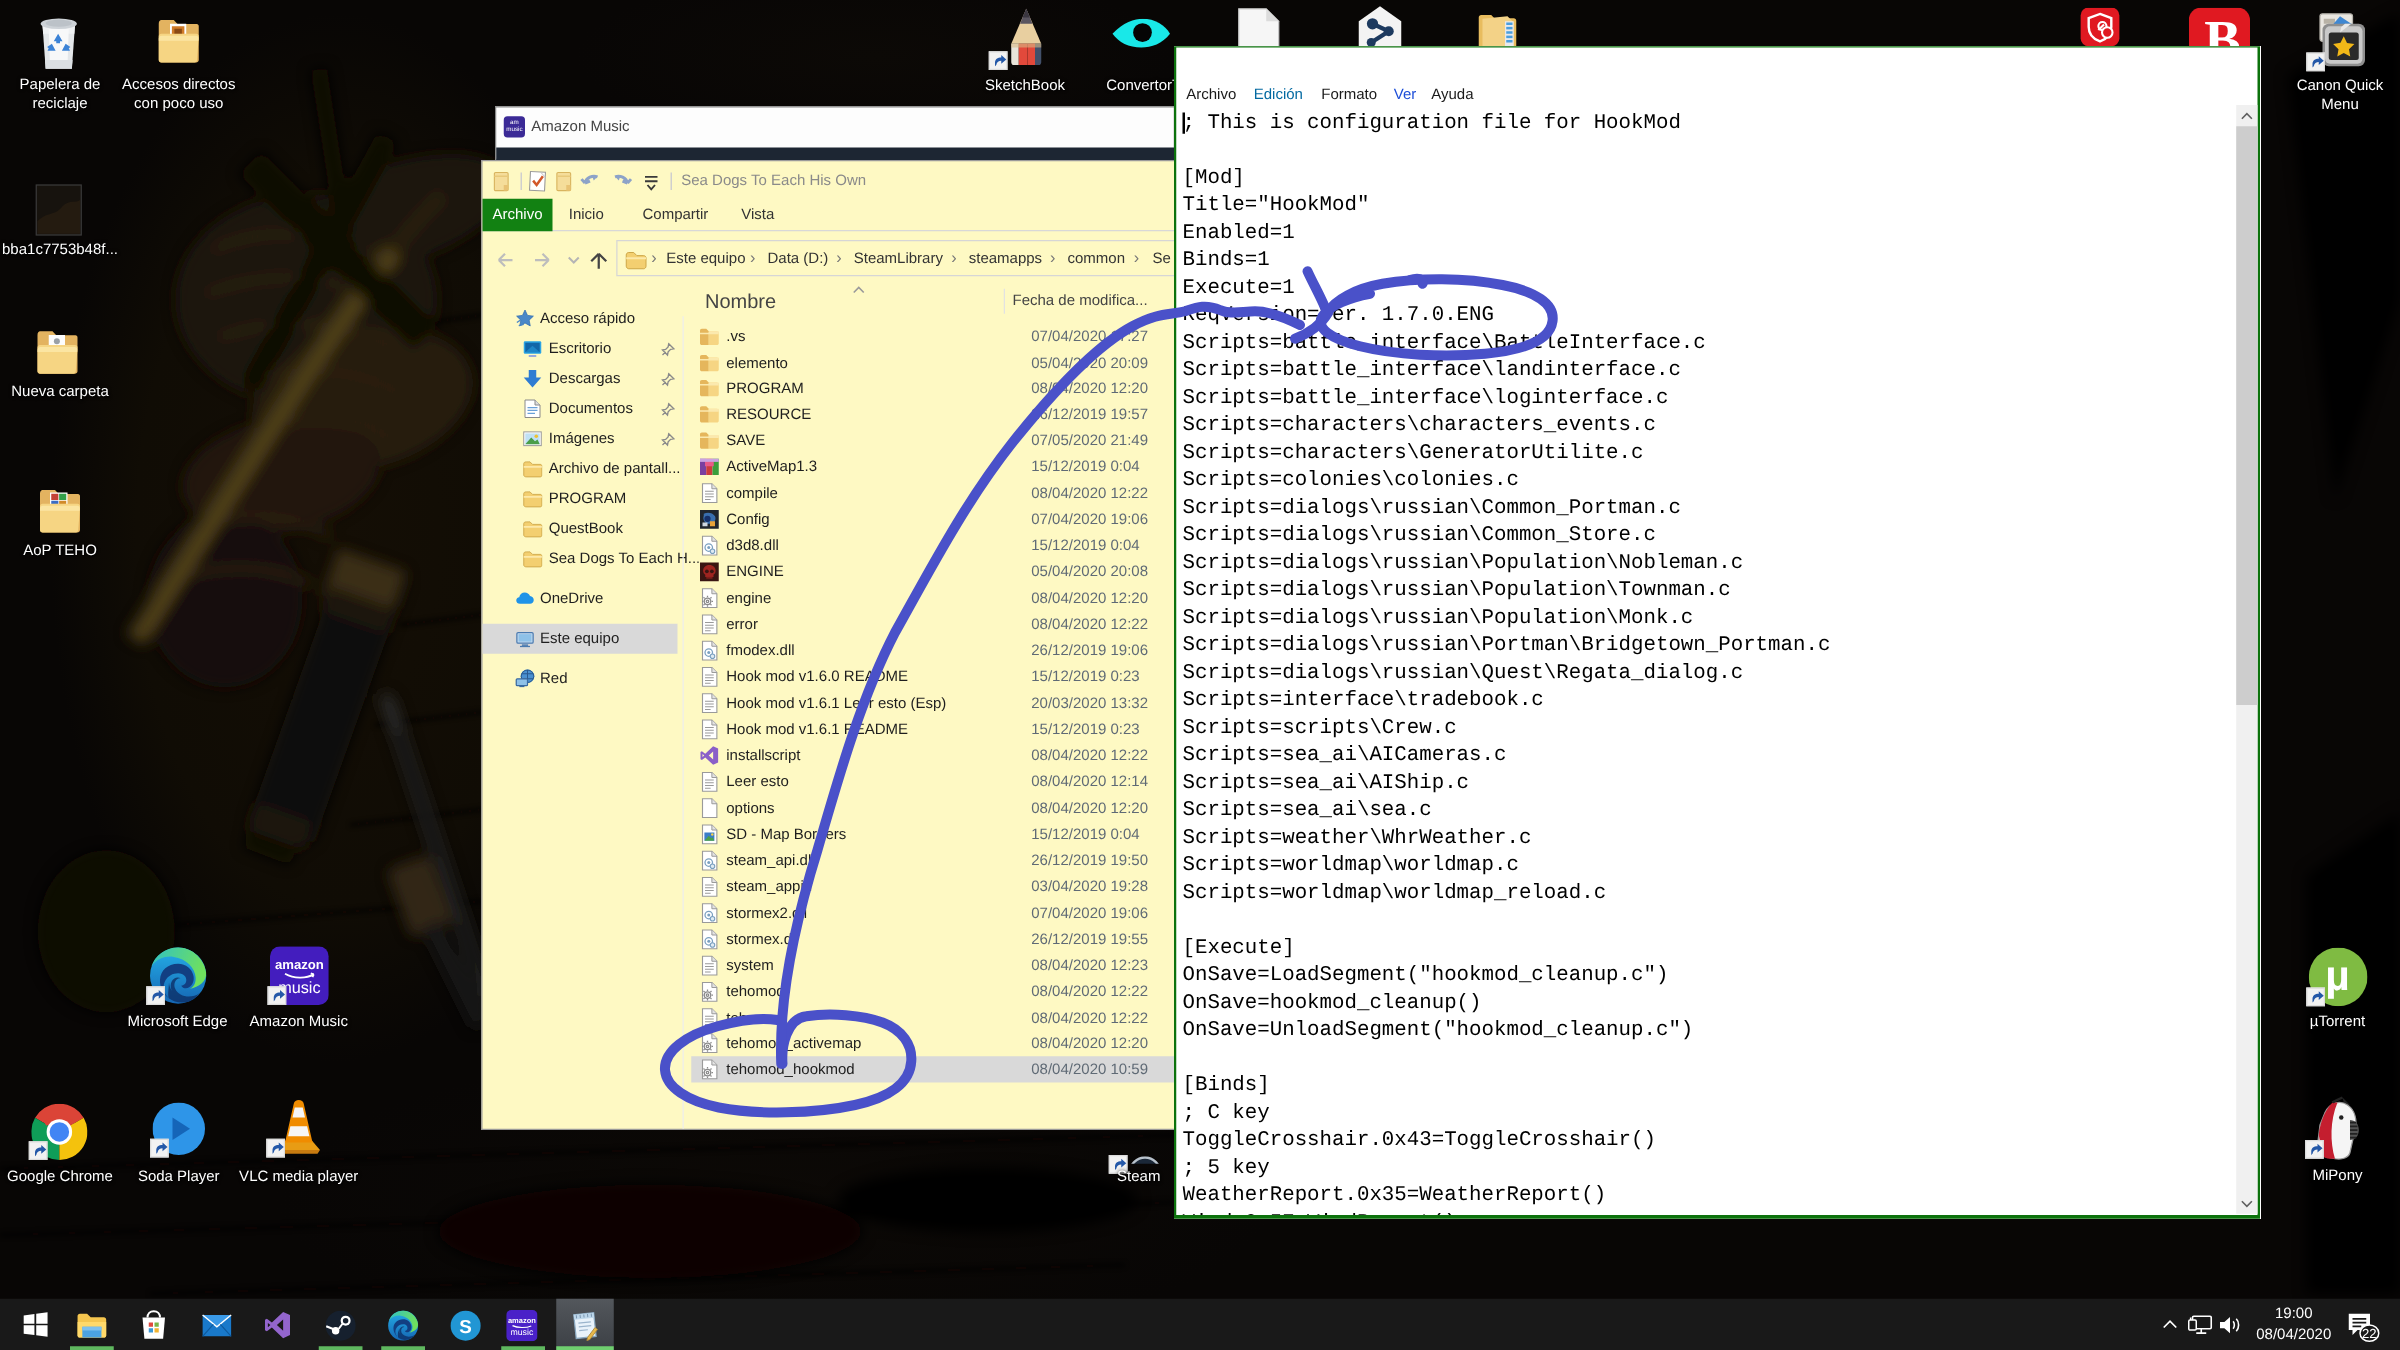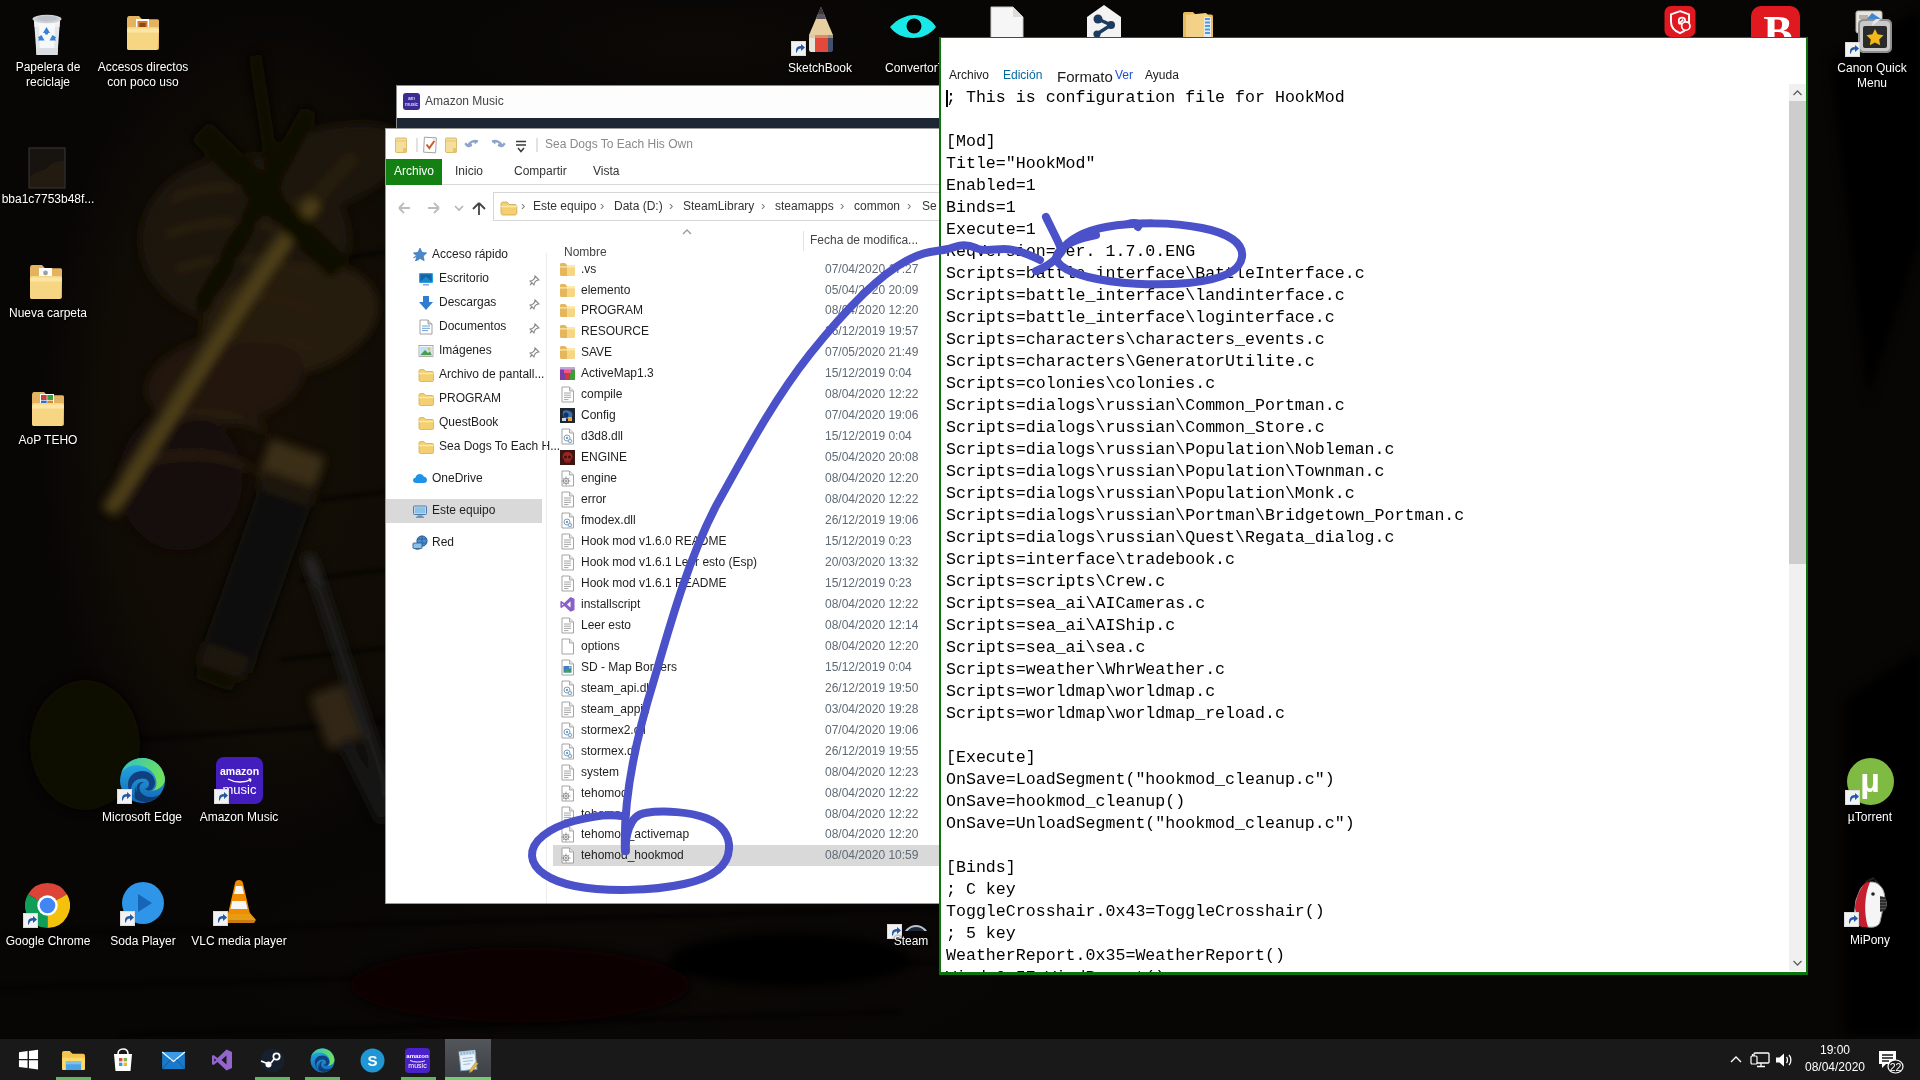--- a/index.html
+++ b/index.html
@@ -2,21 +2,21 @@
 <html><head><meta charset="utf-8">
 <style>
 *{margin:0;padding:0;box-sizing:border-box}
 html,body{width:1920px;height:1080px;overflow:hidden;background:#050403;font-family:"Liberation Sans",sans-serif}
 .abs{position:absolute}
 #desk{position:absolute;left:0;top:0;width:1920px;height:1080px}
 .dlabel{position:absolute;color:#fff;font-size:12px;text-align:center;text-shadow:1px 1px 2px #000,0 0 3px #000;line-height:15px}
 .sharrow{position:absolute;width:15px;height:15px;background:#f2f2f2;border:1px solid #dcdcdc}
 .sharrow svg{position:absolute;left:1px;top:1px}
 
-#expl{position:absolute;left:385px;top:128px;width:615px;height:776px;background:#ffffff;border:1px solid #9a9a9a;border-right:none}
+#expl{position:absolute;left:385px;top:128px;width:615px;height:776px;background:#fef9c3;border:1px solid #9a9a9a;border-right:none}
 .etxt{position:absolute;color:#1e1e1e;font-size:12px;white-space:nowrap}
 .gtxt{position:absolute;color:#5f6a75;font-size:12px;white-space:nowrap}
 .crumb{position:absolute;top:6px;font-size:12px;color:#333;white-space:nowrap}
 .crumb-sep{position:absolute;top:5px;font-size:13px;color:#777}
 
 #np{position:absolute;left:939px;top:37px;width:869px;height:938px;background:#fff;border:solid #0c720c;border-width:1px 2px 3px 2px}
 #nptitle{position:absolute;left:0;top:0;width:100%;height:27px;background:#0d7d0d}
 #npmenu{position:absolute;left:1px;top:27px;right:1px;height:20px;background:#fff}
 #nptext{position:absolute;left:5px;top:49px;width:841px;height:884.5px;overflow:hidden;font-family:"Liberation Mono",monospace;font-size:16.62px;line-height:22px;color:#000;white-space:pre}
 
@@ -401,21 +401,21 @@
 <span class="crumb" style="left:189px">SteamLibrary</span>
 <span class="crumb-sep" style="left:267px">›</span>
 <span class="crumb" style="left:281px">steamapps</span>
 <span class="crumb-sep" style="left:346px">›</span>
 <span class="crumb" style="left:360px">common</span>
 <span class="crumb-sep" style="left:413px">›</span>
 <span class="crumb" style="left:428px">Se</span>
 </div>
 </div>
 <div class="abs" style="left:167px;top:100px;width:447px;height:24px">
-<div class="abs" style="left:11px;top:16px;font-size:12px;color:#444">Nombre</div>
+<div class="abs" style="left:11px;top:4px;font-size:16px;color:#444">Nombre</div>
 <svg class="abs" style="left:128px;top:-1px" width="12" height="8" viewBox="0 0 12 8">
         <path d="M2,6 L6,2 L10,6" stroke="#9a9a9a" stroke-width="1.3" fill="none"></path>
       </svg>
 <div class="abs" style="left:250px;top:2px;width:1px;height:20px;background:#e2e2e2"></div>
 <div class="abs" style="left:257px;top:4px;font-size:12px;color:#444">Fecha de modifica...</div>
 </div>
 <div>
       <div class="abs" style="left:26px;top:118px"><svg width="16" height="16" viewBox="0 0 16 16">
           <path d="M8,1 l2,4.3 4.7,.6 -3.4,3.2 .9,4.6 -4.2,-2.3 -4.2,2.3 .9,-4.6 L1.3,5.9 6,5.3 Z" fill="#4a88c8" stroke="#2f6cb0" stroke-width=".6"></path>
           <path d="M3,13.5 l4,-1 M1.5,11 l3,-2" stroke="#4a88c8" stroke-width="1.2"></path>
@@ -757,21 +757,21 @@
       <div class="etxt" style="left:195px;top:719.4px">tehomod_hookmod</div>
       <div class="gtxt" style="left:439px;top:719.4px">08/04/2020 10:59</div>
     </div>
 <div class="abs" style="left:160px;top:124px;width:1px;height:650px;background:#ededed"></div>
   </div>
 
 <div id="np">
 <div id="npmenu">
       <span class="abs" style="left:7px;top:3px;color:#1a1a1a;font-size:12px">Archivo</span>
       <span class="abs" style="left:61px;top:3px;color:#0369a1;font-size:12px">Edición</span>
-      <span class="abs" style="left:115px;top:3px;color:#1a1a1a;font-size:15px">Formato</span>
+      <span class="abs" style="left:115px;top:3px;color:#1a1a1a;font-size:12px">Formato</span>
       <span class="abs" style="left:173px;top:3px;color:#1d4ed8;font-size:12px">Ver</span>
       <span class="abs" style="left:203px;top:3px;color:#1a1a1a;font-size:12px">Ayuda</span>
     </div>
 <div id="nptext">; This is configuration file for HookMod
 
 [Mod]
 Title="HookMod"
 Enabled=1
 Binds=1
 Execute=1

